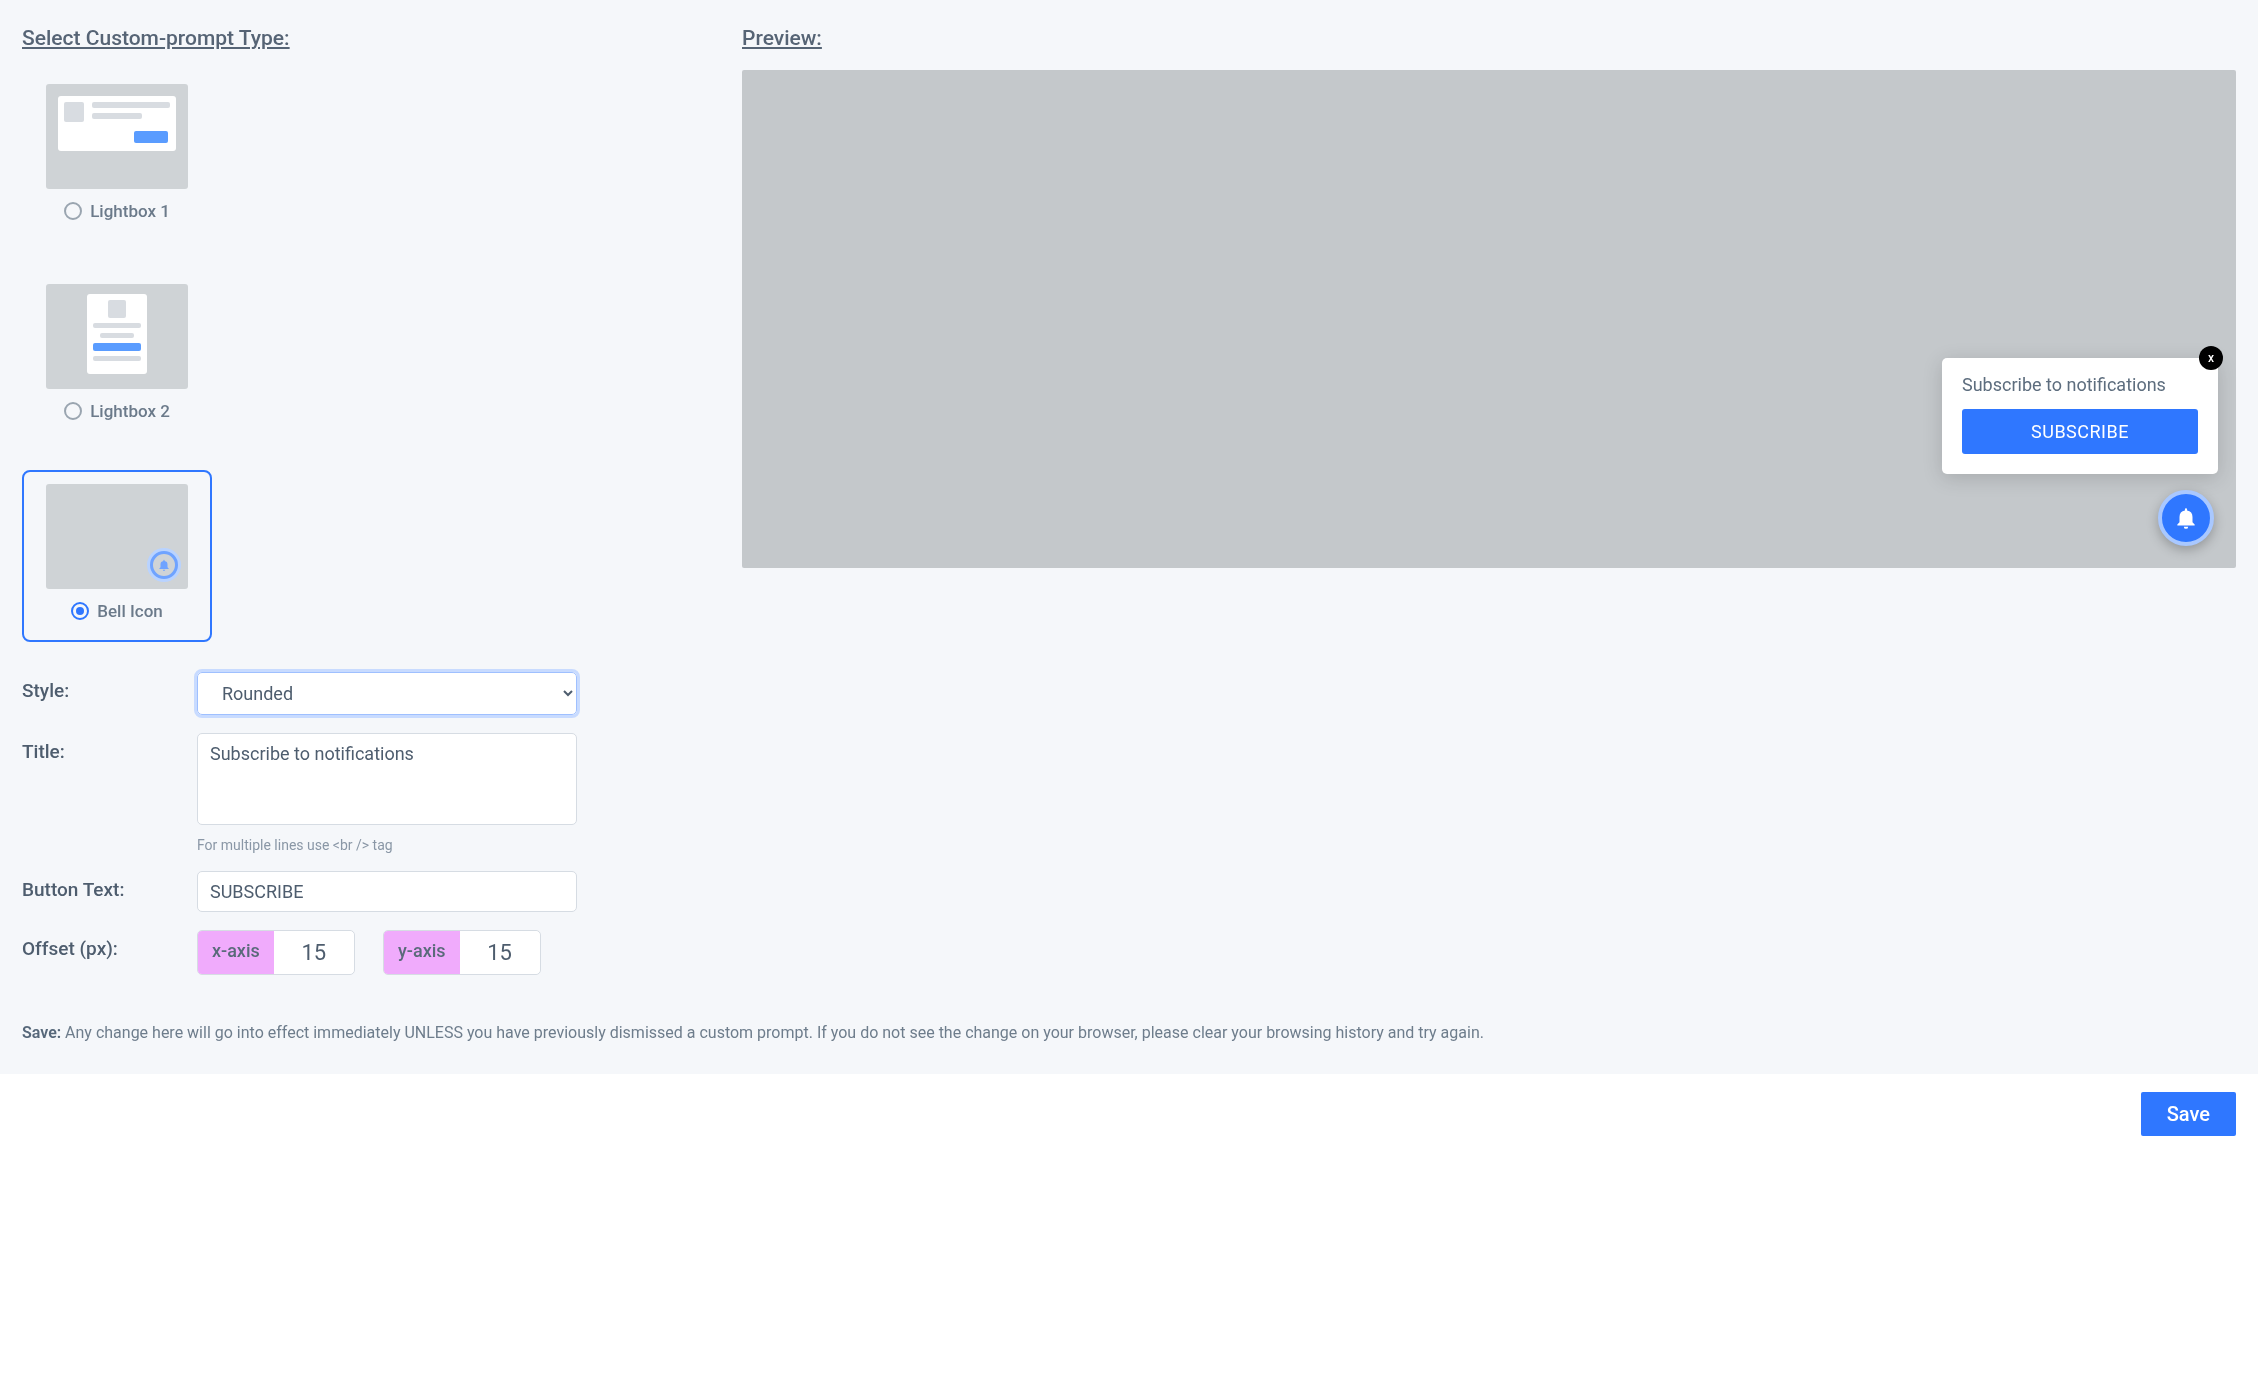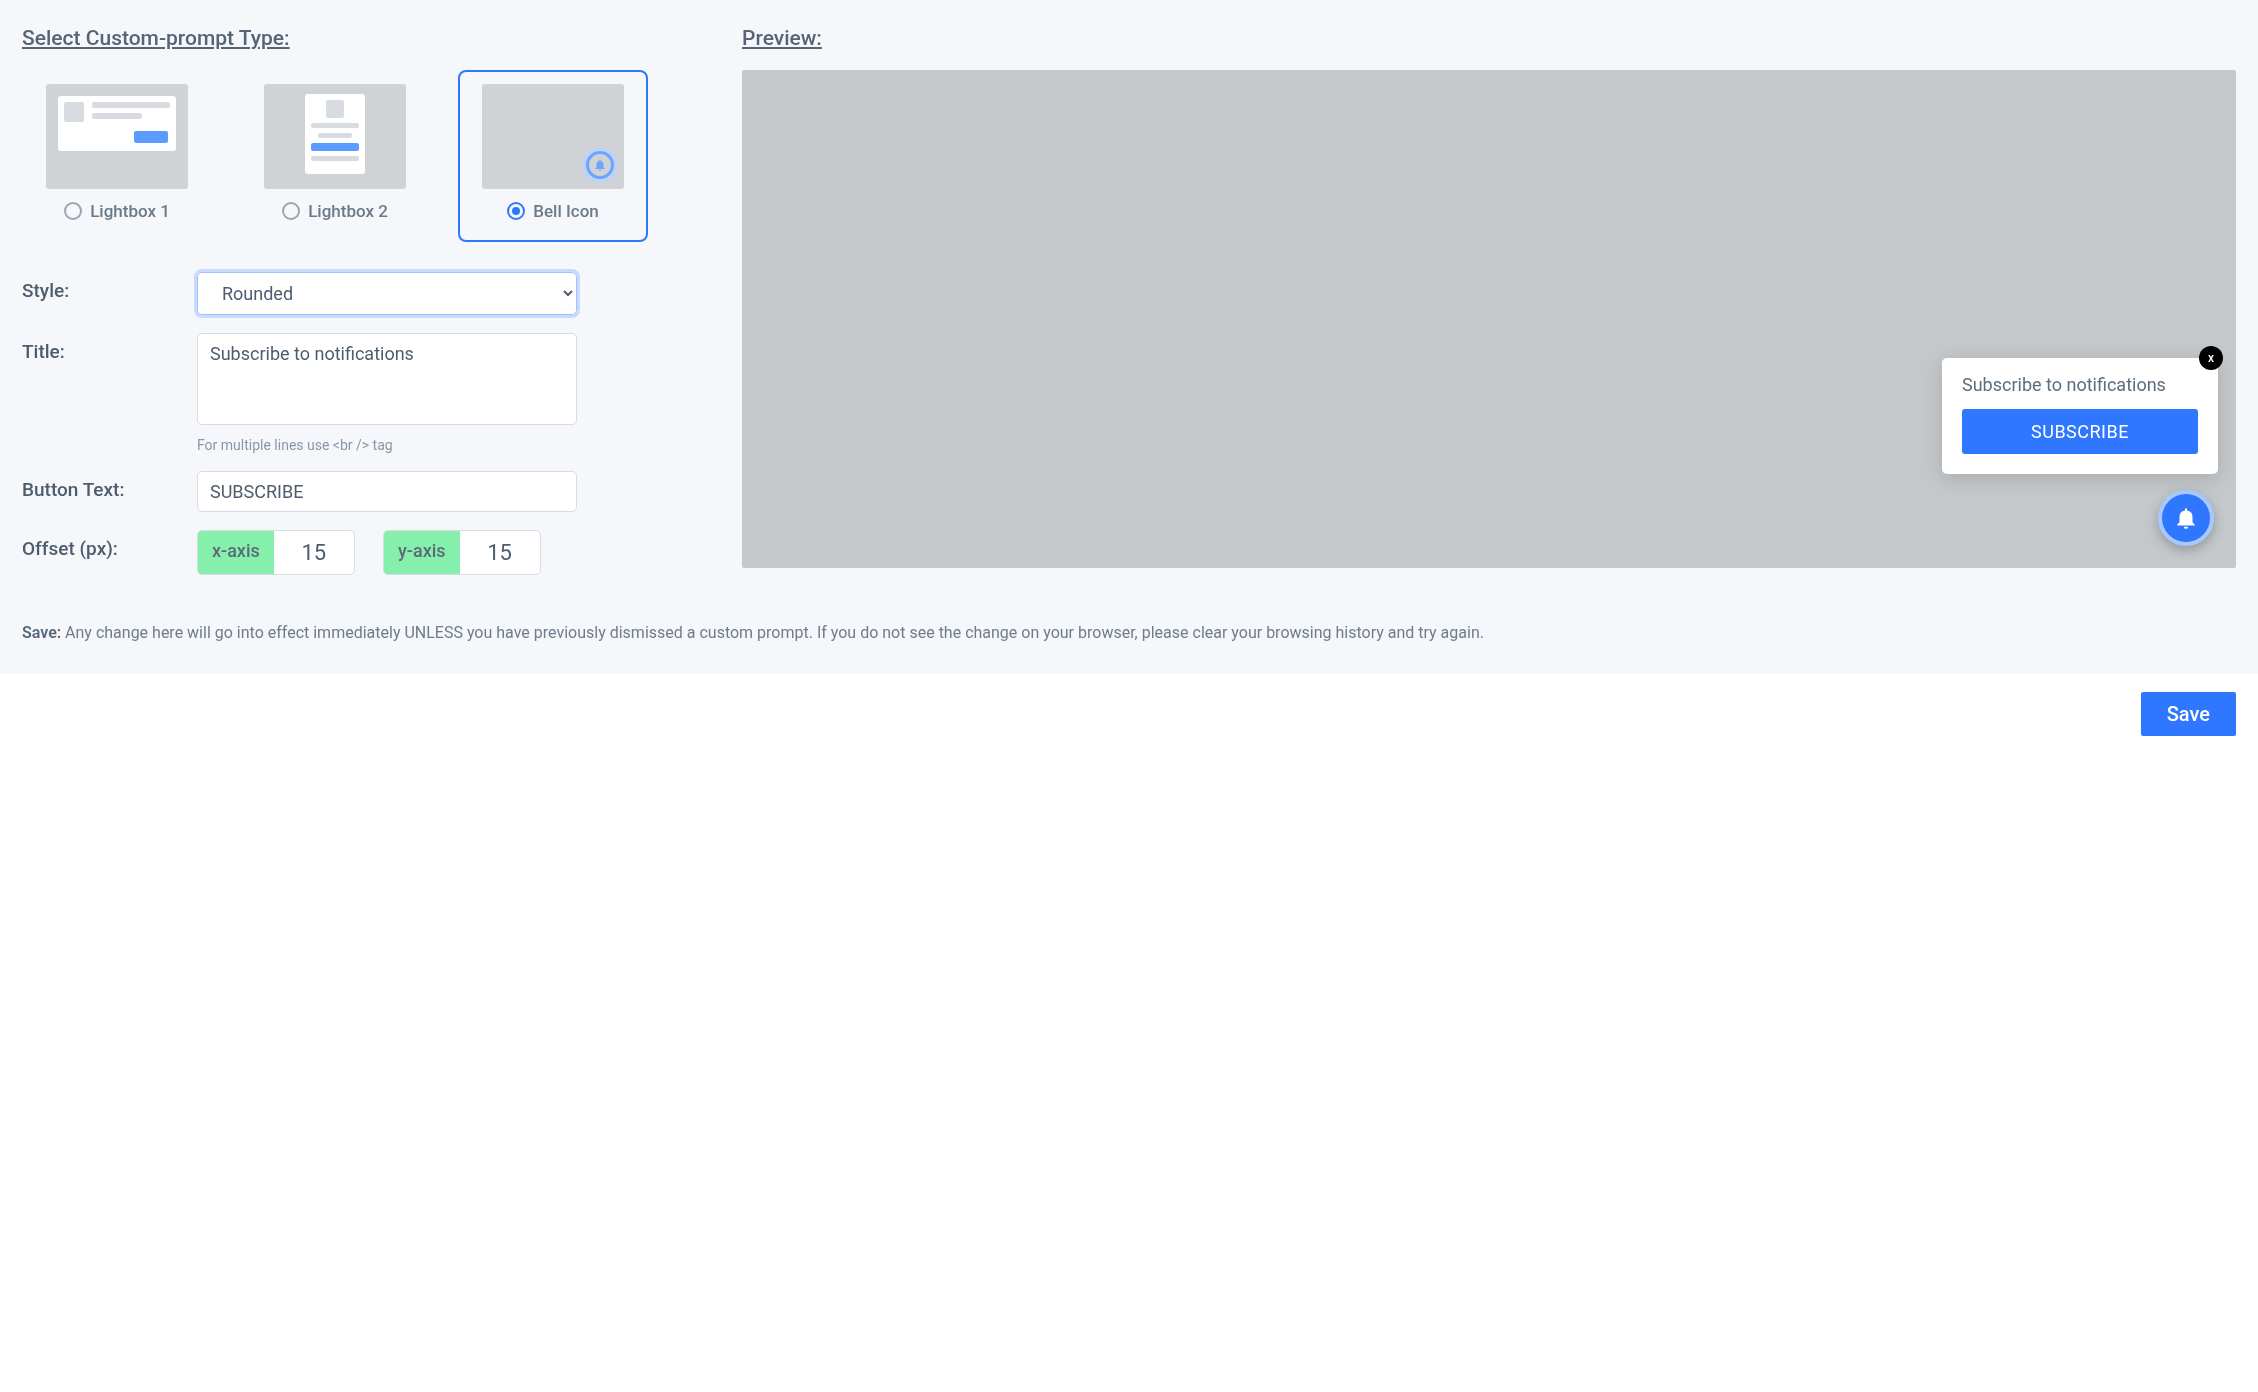--- a/index.html
+++ b/index.html
@@ -4,21 +4,21 @@
 <style>
   * { box-sizing: border-box; font-family: -apple-system, BlinkMacSystemFont, "Segoe UI", Roboto, sans-serif; }
   body { margin: 0; background: #fff; color: #485767; font-size: 17px; }
   .panel { background: #f5f7fa; padding: 26px 22px 30px 22px; width: 100%; }
   .cols { display: flex; gap: 40px; }
   .left { flex: 0 0 680px; }
   .right { flex: 1; }
   .sect-head { font-size: 21px; color: #566475; font-weight: 500; margin-bottom: 20px; text-decoration: underline; }
 
   
-  .type-row { display: flex; gap: 28px; margin-bottom: 30px; }
+  .type-row { display: flex; gap: 28px; margin-bottom: 30px; flex-direction: column; }
   .type-opt { width: 190px; padding: 12px 8px 16px 8px; border: 2px solid transparent; border-radius: 8px; text-align: center; cursor: pointer; }
   .type-opt.sel { border-color: #2f77ff; background: #fff0; }
   .thumb { width: 142px; height: 105px; margin: 0 auto 12px; background: #cfd3d6; border-radius: 3px; position: relative; }
   .tlabel { display: inline-flex; align-items: center; gap: 8px; font-size: 17px; color: #6b7a8a; font-weight: 500; }
   .radio { width: 18px; height: 18px; border-radius: 50%; border: 2px solid #9aa5b0; display: inline-block; position: relative; }
   .type-opt.sel .radio { border-color: #2f77ff; }
   .type-opt.sel .radio::after { content: ""; position: absolute; inset: 3px; background: #2f77ff; border-radius: 50%; }
 
   
   .tb-lb1 { position:absolute; inset:12px 12px auto 12px; height:55px; background:#fff; border-radius:3px; padding:6px 6px; }
@@ -36,21 +36,21 @@
   .frow { display:flex; align-items:flex-start; margin-bottom:18px; }
   .flabel { width:175px; padding-top:7px; font-size:19px; color:#4e5d6e; font-weight:500; }
   .fctrl { flex:1; }
   select, input[type=text], textarea { width:380px; max-width:100%; border:1px solid #d6dce3; border-radius:5px; font-size:18px; color:#4e5d6e; padding:9px 12px; background:#fff; font-family:inherit; }
   textarea { height:92px; resize:none; }
   .sel-focus { outline:3px solid #c8dbff; border-color:#9fc0ff;padding-left:20px; }
   .hint { font-size:14px; color:#8a97a6; margin-top:8px; }
   .color-swatch { display:inline-block; width:48px; height:38px; border:1px solid #d6dce3; border-radius:5px; vertical-align:top; margin-left:8px; position:relative; background:#fff; }
   .color-swatch::after{content:"";position:absolute;inset:10px;background:#2f77ff;}
   .offset-grp{display:inline-flex;border:1px solid #d6dce3;border-radius:5px;overflow:hidden;margin-right:24px;background:#fff}
-  .offset-grp .tag{background:#86efac;color:#5a6a7a;padding:9px 14px;font-size:18px;font-weight:500}
+  .offset-grp .tag{background:#f0abfc;color:#5a6a7a;padding:9px 14px;font-size:18px;font-weight:500}
   .offset-grp input{border:none;width:80px;text-align:center;padding:9px 4px;font-size:22px}
 
   .note { margin-top:28px; font-size:16px; color:#6e7d8c; line-height:1.45; }
   .note b{color:#57687a;font-weight:600}
 
   
   .preview-box{background:#c4c8cb;height:498px;width:100%;position:relative;border-radius:2px}
   .pv-pop{position:absolute;right:18px;bottom:94px;background:#fff;border-radius:5px;box-shadow:0 4px 20px rgba(0,0,0,.15);padding:16px 20px 20px;width:276px}
   .pv-close{position:absolute;top:-12px;right:-5px;width:24px;height:24px;border-radius:50%;background:#000;color:#fff;font-size:12px;line-height:24px;text-align:center;font-weight:500}
   .pv-title{color:#5d6d7e;font-size:18px;margin-bottom:14px}

